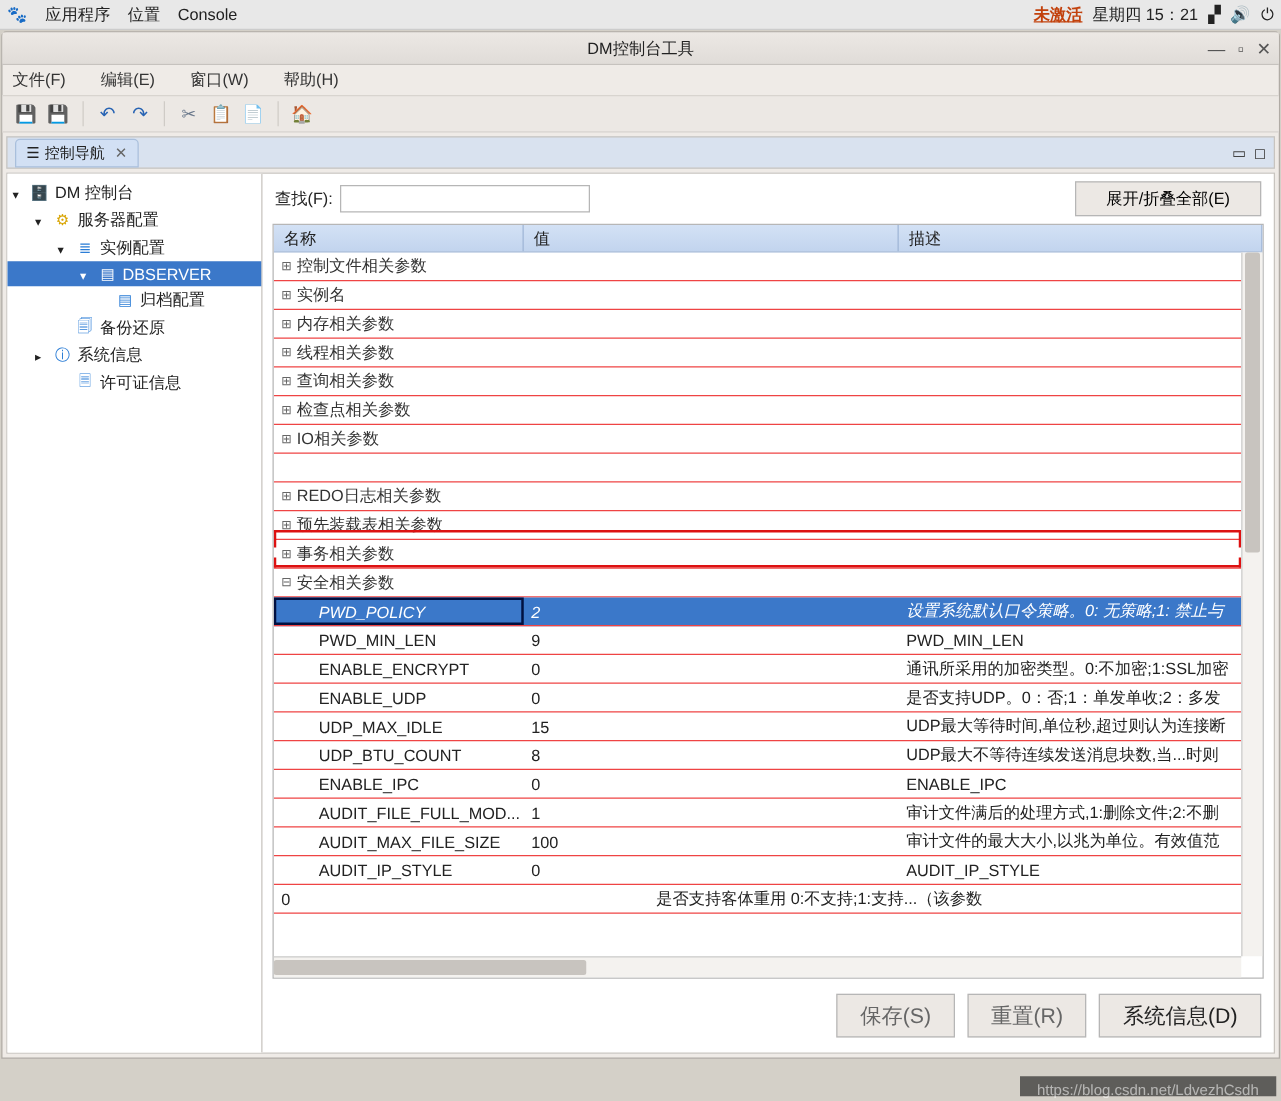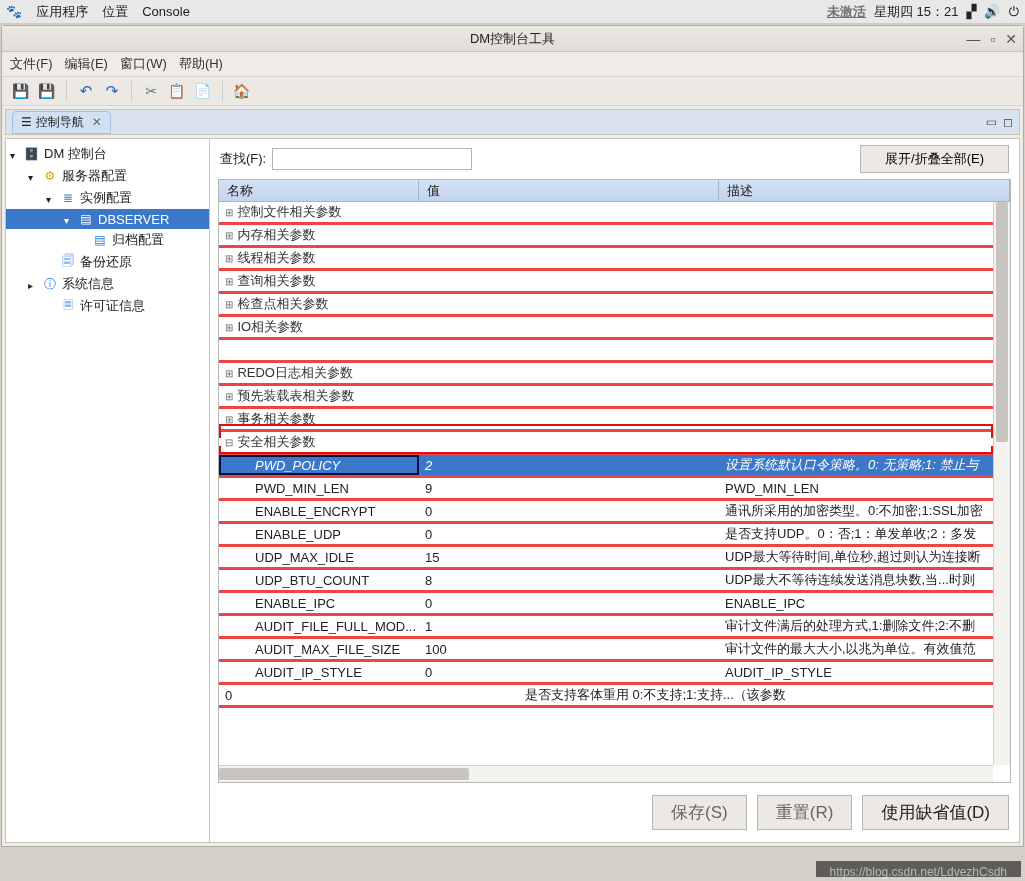--- a/index.html
+++ b/index.html
@@ -3,29 +3,29 @@
 <meta charset="utf-8">
 <style>
   * { box-sizing: border-box; margin: 0; padding: 0; }
   html, body { font-family: "Microsoft YaHei", Arial, sans-serif; font-size: 13px; color: #222; background: #d4d0c8; }
   body { width: 1025px; height: 881px; overflow: hidden; position: relative; }
 
   
   .top-bar { height: 24px; background: #e8e8e8; border-bottom: 1px solid #ccc; display: flex; align-items: center; padding: 0 6px; }
   .top-bar .left { display: flex; gap: 14px; align-items: center; }
   .top-bar .right { margin-left: auto; display: flex; gap: 8px; align-items: center; }
-  .top-bar .red { color: #737373; font-weight: bold; text-decoration: underline; }
+  .top-bar .red { color: #c2410c; font-weight: bold; text-decoration: underline; }
 
   
   .app-window { margin: 1px; background: #efebe7; border: 1px solid #b0aba5; border-radius: 4px 4px 0 0; height: 822px; display: flex; flex-direction: column; }
   .titlebar { height: 26px; background: linear-gradient(#ece8e4,#e0dcd8); border-bottom: 1px solid #c6c2be; display: flex; align-items: center; justify-content: center; position: relative; }
   .titlebar .btns { position: absolute; right: 6px; top: 5px; display: flex; gap: 10px; font-size: 14px; color: #555; }
   .titlebar .btns span { cursor: pointer; }
 
-  .menubar { height: 24px; display: flex; align-items: center; padding: 0 8px; gap: 12px; font-size: 13px; color: #333; }
+  .menubar { height: 24px; display: flex; align-items: center; padding: 0 8px; gap: 28px; font-size: 13px; color: #333; }
   .menubar span { cursor: default; }
 
   .toolbar { height: 30px; display: flex; align-items: center; padding: 0 8px; gap: 4px; border-top: 1px solid #d8d4cf; border-bottom: 1px solid #d8d4cf; background:#ece8e4; }
   .tool-btn { width: 22px; height: 22px; display:flex; align-items:center; justify-content:center; font-size:14px; color:#6a788b; }
   .tool-sep { width:1px; height:20px; background:#cfcbc6; margin:0 4px; }
   .home { color:#2763b3; }
   .undo, .redo { color:#2763b3; font-size:15px; }
 
   
   .view-header { height: 26px; background:#d9e2ef; border: 1px solid #c8c4bf; display:flex; align-items:center; padding: 0 6px; margin: 3px; }
@@ -49,21 +49,21 @@
   .expand-btn { margin-left:auto; padding:4px 24px; border:1px solid #b6b6b6; background:#ece8e4; font-size:13px; cursor:pointer;}
 
   .grid-wrap { flex:1; position:relative; margin:0 8px; border:1px solid #b6b6b6; overflow:hidden; }
   .cols { display:flex; height:22px; background:linear-gradient(#d3e1f5,#c2d4ee); border-bottom:1px solid #9fb5d6; font-size:13px; }
   .col { border-right:1px solid #9fb5d6; padding:2px 8px; }
   .col.name { width:200px; }
   .col.val  { width:300px; }
   .col.desc { flex:1; }
 
   .grid-body { position:absolute; top:22px; left:0; right:17px; bottom:17px; overflow-y:hidden; }
-  .row { display:flex; height:23px; border-bottom:3px solid #ef4444; font-size:13px; }
+  .row { display:flex; height:23px; border-bottom:1px solid #ef4444; font-size:13px; }
   .row.group .c-name { color:#333; }
   .row .c-name { width:200px; padding:2px 4px; display:flex; align-items:center; }
   .row .c-val  { width:300px; padding:2px 6px; display:flex; align-items:center; }
   .row .c-desc { flex:1; padding:2px 6px; display:flex; align-items:center; white-space:nowrap; overflow:hidden;text-align:right;}
   .row.group .c-name::before { content:"⊞"; font-size:10px; margin:0 4px 0 2px; color:#666; }
   .row.group.open .c-name::before { content:"⊟"; }
   .row.leaf .c-name { padding-left: 36px; }
   .row.pwd { background:#3b78c9; color:#fff;font-style:italic; }
   .row.pwd .c-name { outline:2px solid #001040; outline-offset:-2px; }
   .highlight-box { position:absolute; border:2px solid #d11; pointer-events:none; }
@@ -202,20 +202,25 @@
           <div class="col desc">描述</div>
         </div>
         <div class="grid-body" id="grid-body">
 
         <div class="row group">
               <div class="c-name">控制文件相关参数</div>
               <div class="c-val"></div>
               <div class="c-desc"></div>
             </div>
             <div class="row group">
+              <div class="c-name">实例名</div>
+              <div class="c-val"></div>
+              <div class="c-desc"></div>
+            </div>
+            <div class="row group">
               <div class="c-name">内存相关参数</div>
               <div class="c-val"></div>
               <div class="c-desc"></div>
             </div>
             <div class="row group">
               <div class="c-name">线程相关参数</div>
               <div class="c-val"></div>
               <div class="c-desc"></div>
             </div>
             <div class="row group">
@@ -318,21 +323,21 @@
             <div class="thumb"></div>
           </div>
         <div class="hscroll">
             <div class="thumb"></div>
           </div>
       </div>
 
       <div class="button-bar">
         <button>保存(S)</button>
         <button>重置(R)</button>
-        <button class="enabled">使用缺省值(D)</button>
+        <button class="enabled">系统信息(D)</button>
       </div>
     </div>
   </div>
 </div>
 
 <div class="watermark">
   <span>https://blog.csdn.net/LdvezhCsdh</span>
 </div>
 
 </body></html>

